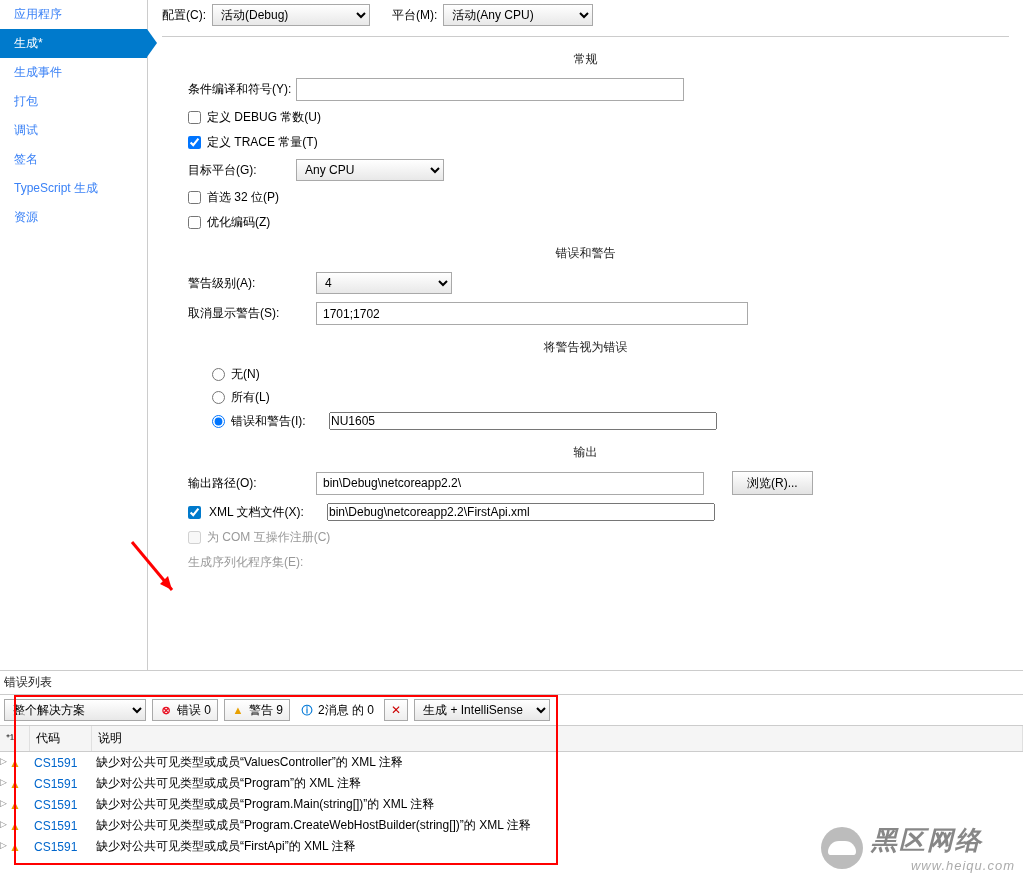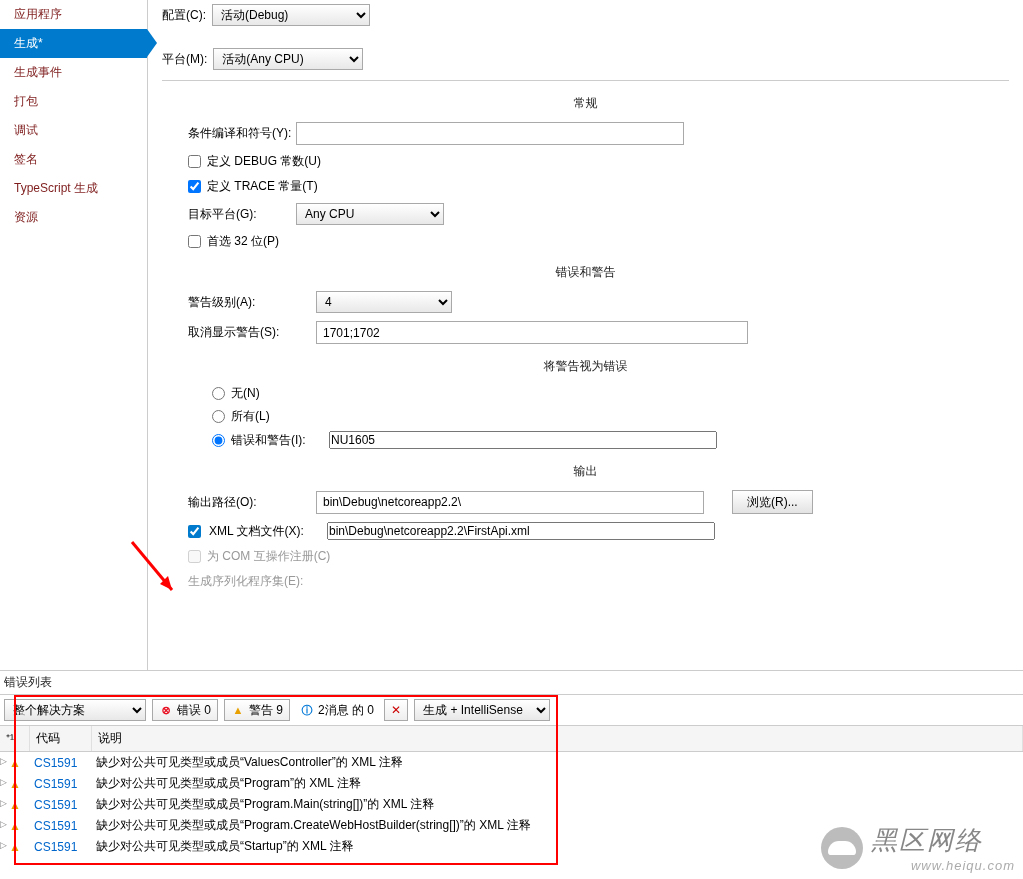--- a/index.html
+++ b/index.html
@@ -1,23 +1,23 @@
 <!DOCTYPE html>
 <html><head>
 <meta charset="utf-8">
 <style>
 * { box-sizing: border-box; margin: 0; padding: 0; font-family: "Microsoft YaHei", "Segoe UI", sans-serif; font-size: 12px; }
 body { background: #fff; width: 1023px; height: 879px; overflow: hidden; position: relative; }
 .top-panel { display: flex; height: 671px; border-bottom: 1px solid #ccc; }
 .sidebar { width: 148px; background: #fff; border-right: 1px solid #ccc; }
-.sidebar-item { padding: 6px 14px; cursor: pointer; color: #7f1d1d; }
+.sidebar-item { padding: 6px 14px; cursor: pointer; color: #3b82f6; }
 .sidebar-item.active { background: #007acc; color: #fff; position: relative; }
 .sidebar-item.active::after { content: ''; position: absolute; right: -10px; top: 0; border-top: 14px solid transparent; border-bottom: 14px solid transparent; border-left: 10px solid #007acc; }
 .content { flex: 1; padding: 0 14px; overflow-y: auto; }
-.top-selectors { display: flex; gap: 22px; padding: 4px 0 10px 0; border-bottom: 1px solid #ccc; margin-bottom: 14px; flex-direction: column; }
+.top-selectors { display: flex; gap: 22px; padding: 4px 0 10px 0; border-bottom: 1px solid #ccc; margin-bottom: 14px; }
 .sel-group { display: flex; align-items: center; gap: 6px; }
 select { height: 22px; border: 1px solid #a9a9a9; background: linear-gradient(#fff, #e8e8e8); padding: 1px 4px; }
 .section-title { font-weight: normal; margin: 14px 0 10px 0; color: #1e1e1e; text-align: center; }
 .form-row { display: flex; align-items: center; margin-bottom: 8px; padding-left: 26px; }
 .form-label { width: 108px; }
 .form-row input[type=text] { height: 23px; border: 1px solid #a9a9a9; padding: 2px 6px; }
 .chk-row { padding-left: 26px; margin-bottom: 8px; display: flex; align-items: center; gap: 6px; }
 .chk-row input[type=checkbox] { width: 13px; height: 13px; }
 .chk-row.disabled { color: #999; }
 .chk-row.disabled input { accent-color: #ccc; }
@@ -46,21 +46,21 @@
 .td2 { flex: 1; padding-left: 4px; }
 .warn-ico { color: #e8a000; font-weight: bold; }
 .err-ico { color: #e81123; font-weight: bold; }
 .info-ico { color: #0078d7; font-weight: bold; }
 .expand-ico { position: absolute; left: 0; color: #888; font-size: 9px; }
 .xicon { width: 14px; height: 14px; display: inline-flex; align-items: center; justify-content: center; font-size: 11px; }
 .watermark { position: absolute; right: 8px; bottom: 6px; display: flex; align-items: center; gap: 8px; opacity: 0.7; }
 .wm-icon { width: 42px; height: 42px; background: #a0a0a0; border-radius: 50%; display: flex; align-items: center; justify-content: center; }
 .wm-icon-inner { width: 28px; height: 14px; background: #fff; border-radius: 14px 14px 4px 4px; }
 .wm-text { font-family: "Microsoft YaHei"; color: #555; font-style: italic; }
-.wm-main { font-size: 26px; font-weight: normal; letter-spacing: 2px; }
+.wm-main { font-size: 26px; font-weight: bold; letter-spacing: 2px; }
 .wm-sub { font-size: 13px; color: #888; letter-spacing: 1px; margin-left: 40px; }
 </style>
 </head>
 <body>
 
 <div class="top-panel">
   <div class="sidebar">
     <div class="sidebar-item">应用程序</div>
     <div class="sidebar-item active">生成*</div>
     <div class="sidebar-item">生成事件</div>
@@ -96,20 +96,24 @@
         <input type="checkbox" checked="" style="">
         <span>定义 TRACE 常量(T)</span>
       </div>
     <div class="form-row">
       <span class="form-label">目标平台(G):</span>
       <select style="width:148px"><option>Any CPU</option></select>
     </div>
     <div class="chk-row">
         <input type="checkbox" style="">
         <span>首选 32 位(P)</span>
+      </div>
+    <div class="chk-row">
+        <input type="checkbox" style="">
+        <span>优化编码(Z)</span>
       </div>
 
     <div class="section-title">错误和警告</div>
     <div class="form-row">
       <span class="form-label" style="width:128px">警告级别(A):</span>
       <select style="width:136px"><option>4</option></select>
     </div>
     <div class="form-row">
       <span class="form-label" style="width:128px">取消显示警告(S):</span>
       <input type="text" style="width: 432px;" value="1701;1702">
@@ -199,21 +203,21 @@
         <div class="td2">缺少对公共可见类型或成员“Program.Main(string[])”的 XML 注释</div>
       </div>
     <div class="tr">
         <div class="td0"><span class="expand-ico">▷</span><span class="warn-ico">▲</span></div>
         <div class="td1">CS1591</div>
         <div class="td2">缺少对公共可见类型或成员“Program.CreateWebHostBuilder(string[])”的 XML 注释</div>
       </div>
     <div class="tr">
         <div class="td0"><span class="expand-ico">▷</span><span class="warn-ico">▲</span></div>
         <div class="td1">CS1591</div>
-        <div class="td2">缺少对公共可见类型或成员“Startup”的 XML 注释</div>
+        <div class="td2">缺少对公共可见类型或成员“FirstApi”的 XML 注释</div>
       </div>
   </div>
   <div class="error-red-box"></div>
 </div>
 
 <div class="watermark">
   <div class="wm-icon">
       <div class="wm-icon-inner"></div>
     </div>
   <div class="wm-text">

